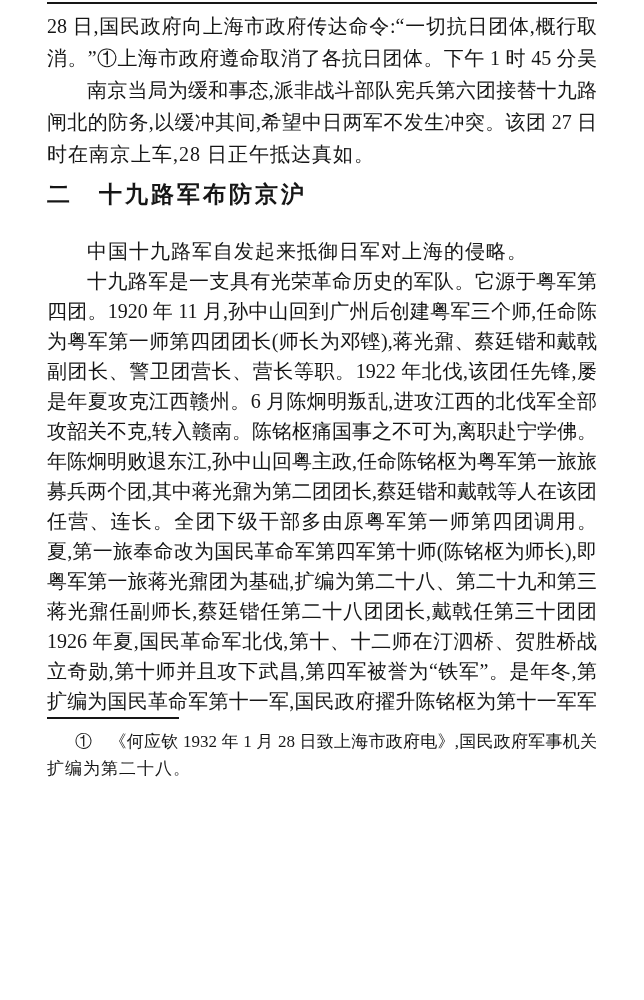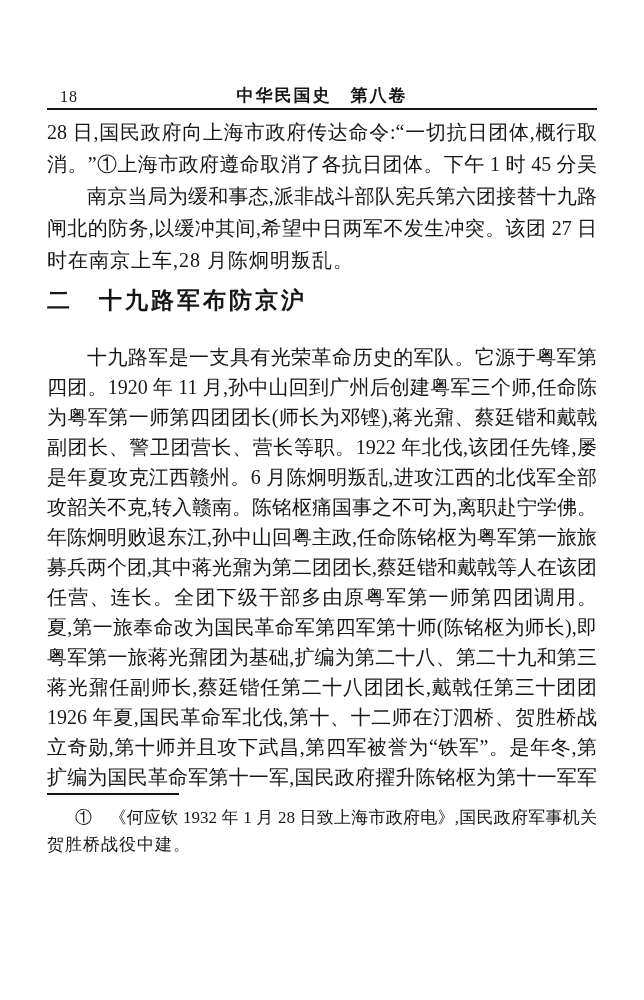--- a/index.html
+++ b/index.html
@@ -84,38 +84,35 @@
     line-height: 27px;
     height: 27px;
   }
   .footnote .line.indent { padding-left: 28px; }
 </style>
 </head>
 <body>
 
 <div class="page">
 
-  <div class="header-row">
-    <span class="pagenum">18</span>
-    <span class="book-title">中华民国史　第八卷</span>
-  </div>
 
   <div class="header-rule"></div>
 
   <div class="textblock b1">
       <div class="line justify">28 日,国民政府向上海市政府传达命令:“一切抗日团体,概行取</div>
       <div class="line justify">消。”①上海市政府遵命取消了各抗日团体。下午 1 时 45 分吴铁城复</div>
       <div class="line indent justify">南京当局为缓和事态,派非战斗部队宪兵第六团接替十九路军在</div>
       <div class="line justify">闸北的防务,以缓冲其间,希望中日两军不发生冲突。该团 27 日晚 8</div>
-      <div class="line">时在南京上车,28 月陈炯明叛乱。</div>
+      <div class="line">时在南京上车,28 日正午抵达真如。</div>
     </div>
 
   <h2 class="section-heading">二　十九路军布防京沪</h2>
 
   <div class="textblock b2">
+      <div class="line indent">中国十九路军自发起来抵御日军对上海的侵略。</div>
       <div class="line indent justify">十九路军是一支具有光荣革命历史的军队。它源于粤军第一师第</div>
       <div class="line justify">四团。1920 年 11 月,孙中山回到广州后创建粤军三个师,任命陈铭枢</div>
       <div class="line justify">为粤军第一师第四团团长(师长为邓铿),蒋光鼐、蔡廷锴和戴戟等分任</div>
       <div class="line justify">副团长、警卫团营长、营长等职。1922 年北伐,该团任先锋,屡建战功。</div>
       <div class="line justify">是年夏攻克江西赣州。6 月陈炯明叛乱,进攻江西的北伐军全部回师</div>
       <div class="line justify">攻韶关不克,转入赣南。陈铭枢痛国事之不可为,离职赴宁学佛。1923</div>
       <div class="line justify">年陈炯明败退东江,孙中山回粤主政,任命陈铭枢为粤军第一旅旅长,</div>
       <div class="line justify">募兵两个团,其中蒋光鼐为第二团团长,蔡廷锴和戴戟等人在该团中分</div>
       <div class="line justify">任营、连长。全团下级干部多由原粤军第一师第四团调用。1925 年</div>
       <div class="line justify">夏,第一旅奉命改为国民革命军第四军第十师(陈铭枢为师长),即以原</div>
@@ -123,16 +120,16 @@
       <div class="line justify">蒋光鼐任副师长,蔡廷锴任第二十八团团长,戴戟任第三十团团长。</div>
       <div class="line justify">1926 年夏,国民革命军北伐,第十、十二师在汀泗桥、贺胜桥战役中建</div>
       <div class="line justify">立奇勋,第十师并且攻下武昌,第四军被誉为“铁军”。是年冬,第十师</div>
       <div class="line justify">扩编为国民革命军第十一军,国民政府擢升陈铭枢为第十一军军长兼</div>
     </div>
 
   <div class="footnote-sep"></div>
 
   <div class="footnote">
       <div class="line indent justify">①　《何应钦 1932 年 1 月 28 日致上海市政府电》,国民政府军事机关档案,中国</div>
-      <div class="line">贺胜桥战役中建。</div>
+      <div class="line">扩编为第二十八。</div>
     </div>
 
 </div>
 
 </body></html>

